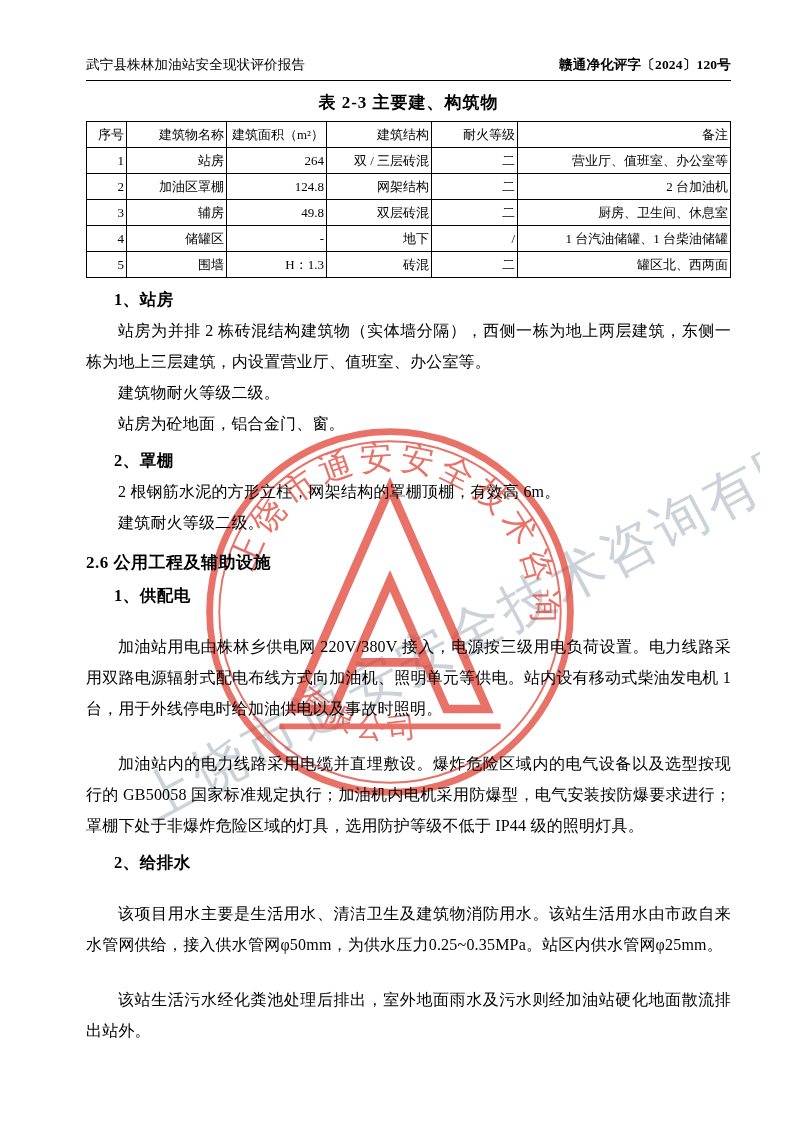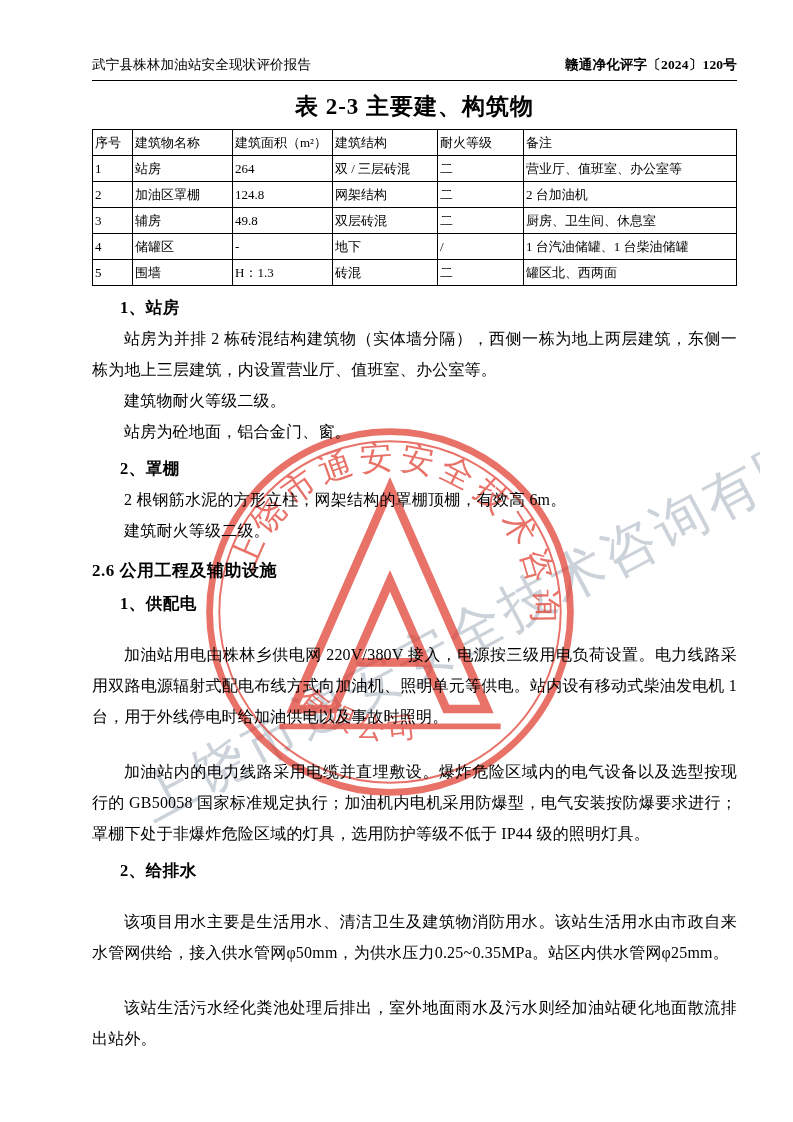--- a/index.html
+++ b/index.html
@@ -12,21 +12,21 @@
     width: 793px;
     height: 1122px;
     background: #ffffff;
     box-sizing: border-box;
     overflow: hidden;
     font-family: "Liberation Serif", "DejaVu Serif", serif;
     color: #000000;
   }
   .content {
     position: absolute;
-    left: 92px;
+    left: 86px;
     top: 56px;
     width: 645px;
   }
   
   .header {
     display: flex;
     justify-content: space-between;
     align-items: baseline;
     font-size: 13.5px;
     letter-spacing: 0.2px;
@@ -36,36 +36,36 @@
   .header .h-right { white-space: nowrap; font-weight: bold; }
   .header-rule {
     border-bottom: 1px solid #000;
     margin-top: 2px;
     margin-bottom: 10px;
   }
 
   
   .table-caption {
     text-align: center;
-    font-size: 23px;
+    font-size: 17px;
     font-weight: bold;
     margin: 6px 0 7px 0;
     letter-spacing: 1px;
   }
 
   table.main-table {
     border-collapse: collapse;
     width: 100%;
     font-size: 13px;
     table-layout: fixed;
   }
   table.main-table th,
   table.main-table td {
     border: 1px solid #000;
-    text-align: left;
+    text-align: right;
     padding: 2px 2px;
     height: 21px;
     line-height: 17px;
     white-space: nowrap;
     overflow: hidden;
   }
   table.main-table th { font-weight: normal; }
   col.c0 { width: 40px; }
   col.c1 { width: 100px; }
   col.c2 { width: 100px; }

